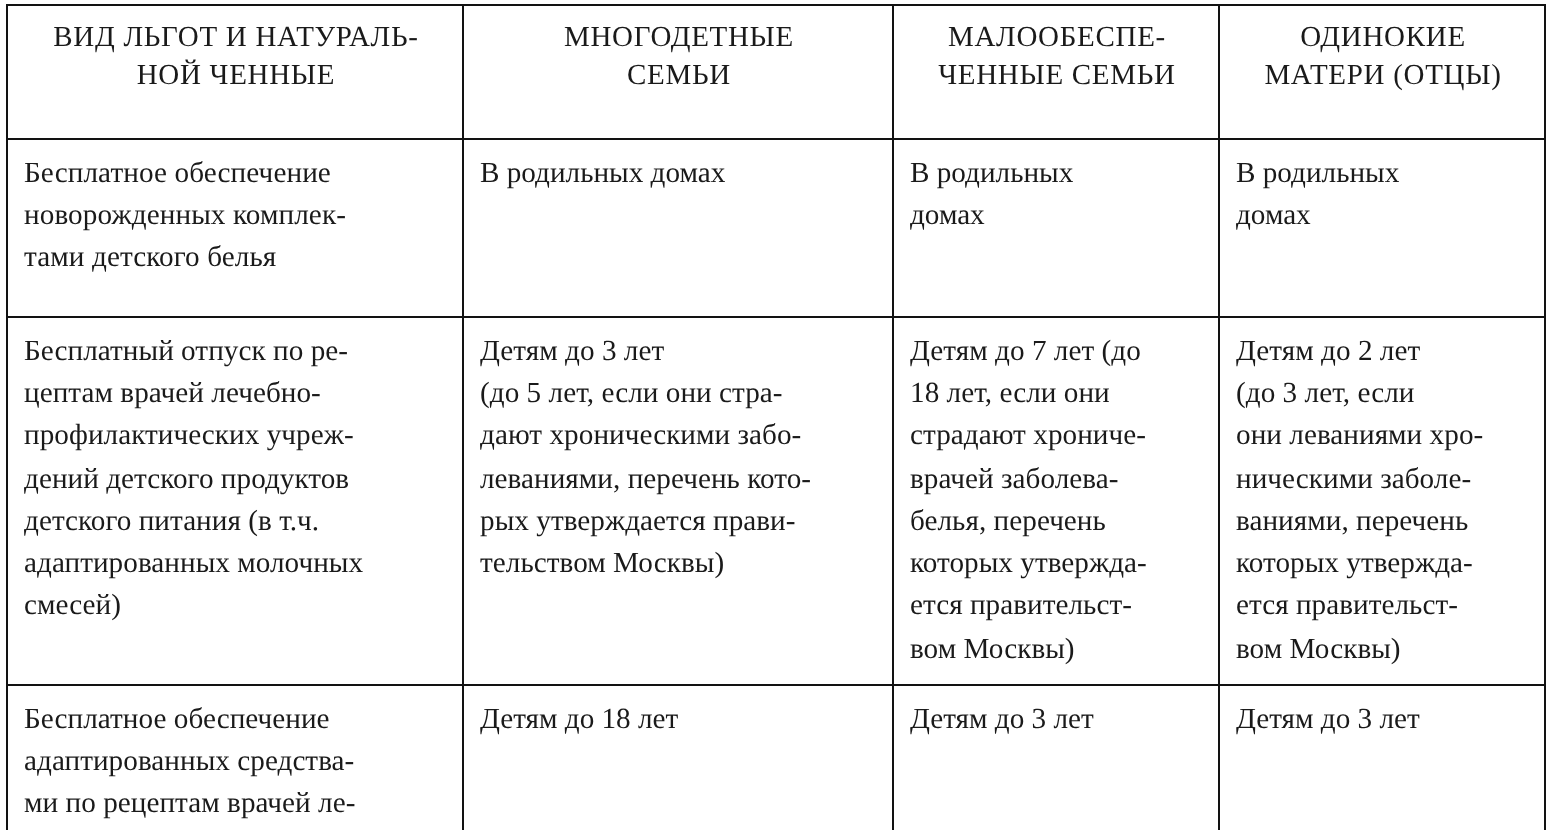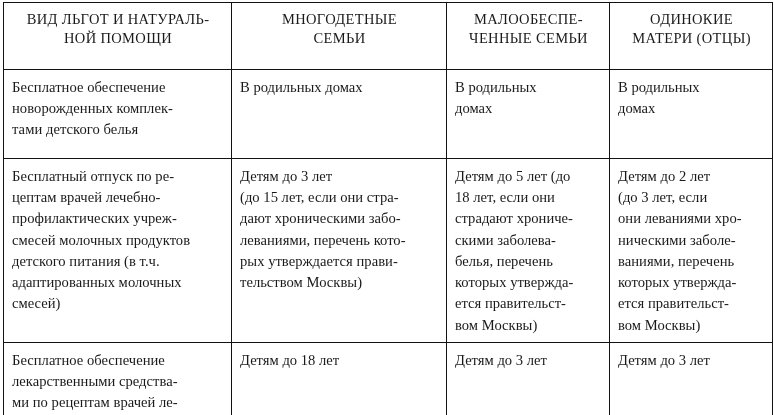--- a/index.html
+++ b/index.html
@@ -85,21 +85,21 @@
       <col class="col-kind">
       <col class="col-many">
       <col class="col-low">
       <col class="col-solo">
     </colgroup>
 
     <thead>
       <tr>
         <th class="cell-kind">
           <span class="hdr-line">ВИД ЛЬГОТ И НАТУРАЛЬ-</span>
-          <span class="hdr-line">НОЙ ПОМОЩИ</span>
+          <span class="hdr-line">НОЙ ЧЕННЫЕ</span>
         </th>
         <th>
           <span class="hdr-line">МНОГОДЕТНЫЕ</span>
           <span class="hdr-line">СЕМЬИ</span>
         </th>
         <th>
           <span class="hdr-line">МАЛООБЕСПЕ-</span>
           <span class="hdr-line">ЧЕННЫЕ СЕМЬИ</span>
         </th>
         <th>
@@ -128,59 +128,59 @@
           <span class="ln">В родильных</span>
           <span class="ln">домах</span>
         </td>
       </tr>
 
       <tr class="row-milk">
         <td class="cell-kind dense">
           <span class="ln">Бесплатный отпуск по ре-</span>
           <span class="ln">цептам врачей лечебно-</span>
           <span class="ln">профилактических учреж-</span>
-          <span class="ln">смесей молочных продуктов</span>
+          <span class="ln">дений детского продуктов</span>
           <span class="ln">детского питания (в т.ч.</span>
           <span class="ln">адаптированных молочных</span>
           <span class="ln">смесей)</span>
         </td>
         <td class="dense">
           <span class="ln">Детям до 3 лет</span>
-          <span class="ln">(до 15 лет, если они стра-</span>
+          <span class="ln">(до 5 лет, если они стра-</span>
           <span class="ln">дают хроническими забо-</span>
           <span class="ln">леваниями, перечень кото-</span>
           <span class="ln">рых утверждается прави-</span>
           <span class="ln">тельством Москвы)</span>
         </td>
         <td class="dense">
-          <span class="ln">Детям до 5 лет (до</span>
+          <span class="ln">Детям до 7 лет (до</span>
           <span class="ln">18 лет, если они</span>
           <span class="ln">страдают хрониче-</span>
-          <span class="ln">скими заболева-</span>
+          <span class="ln">врачей заболева-</span>
           <span class="ln">белья, перечень</span>
           <span class="ln">которых утвержда-</span>
           <span class="ln">ется правительст-</span>
           <span class="ln">вом Москвы)</span>
         </td>
         <td class="dense">
           <span class="ln">Детям до 2 лет</span>
           <span class="ln">(до 3 лет, если</span>
           <span class="ln">они леваниями хро-</span>
           <span class="ln">ническими заболе-</span>
           <span class="ln">ваниями, перечень</span>
           <span class="ln">которых утвержда-</span>
           <span class="ln">ется правительст-</span>
           <span class="ln">вом Москвы)</span>
         </td>
       </tr>
 
       <tr class="row-meds">
         <td class="cell-kind dense">
           <span class="ln">Бесплатное обеспечение</span>
-          <span class="ln">лекарственными средства-</span>
+          <span class="ln">адаптированных средства-</span>
           <span class="ln">ми по рецептам врачей ле-</span>
           <span class="ln">чебно-профилактических</span>
 
         </td>
         <td>
           <span class="ln">Детям до 18 лет</span>
         </td>
         <td>
           <span class="ln">Детям до 3 лет</span>
         </td>

